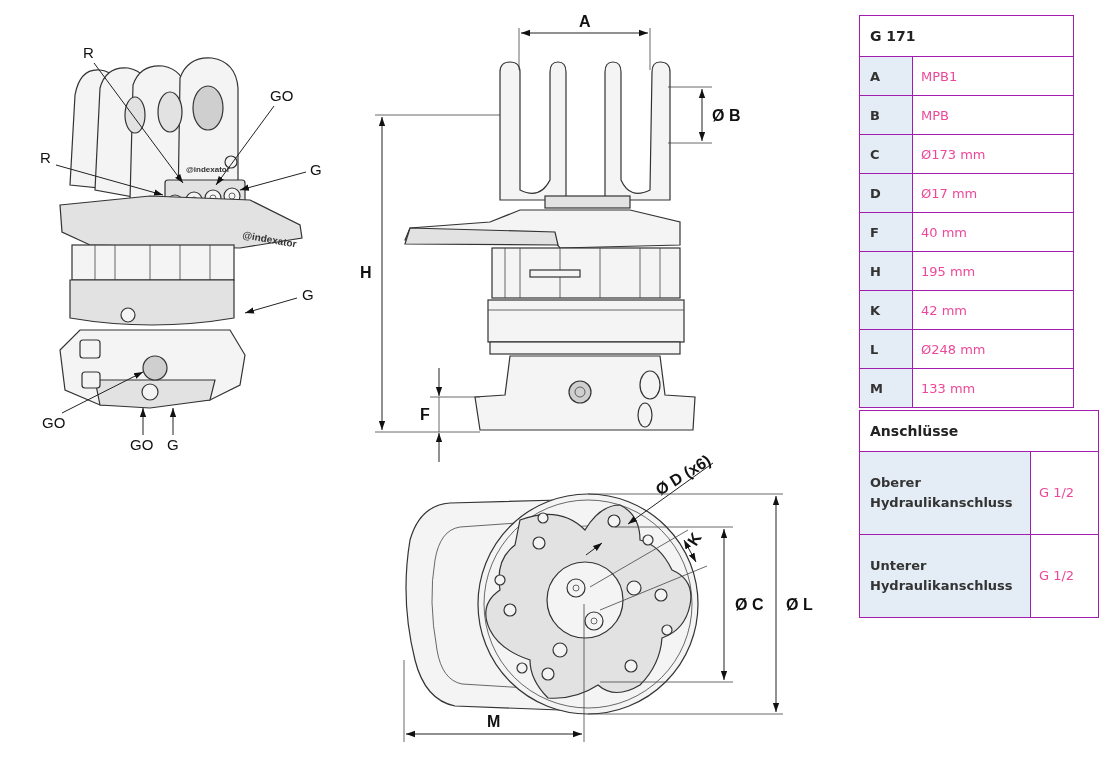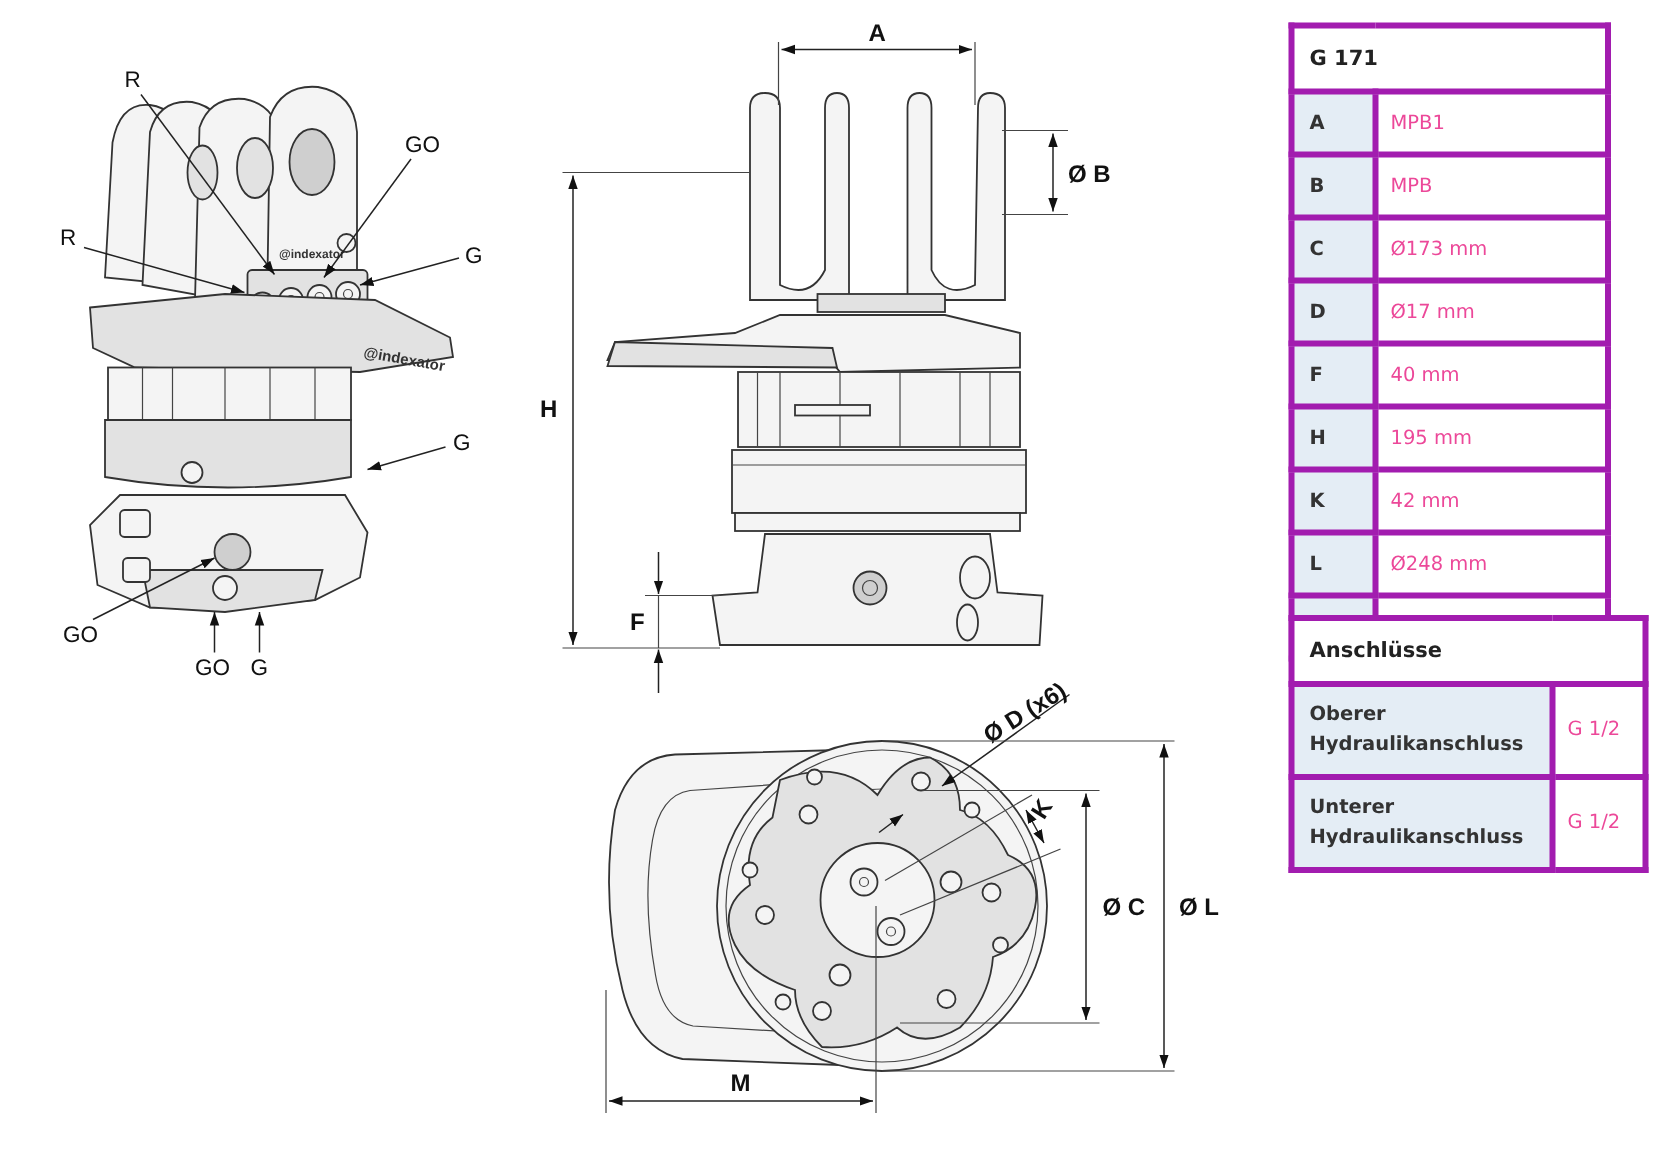--- a/index.html
+++ b/index.html
@@ -10,30 +10,30 @@
   .dim { font-family: "Liberation Sans", sans-serif; font-weight: bold; font-size: 16px; fill: #111; }
   .ln { stroke: #222; stroke-width: 1; fill: none; }
   .thin { stroke: #444; stroke-width: 0.8; fill: none; }
   .part { stroke: #333; stroke-width: 1.2; fill: #f4f4f4; }
   .part2 { stroke: #333; stroke-width: 1.2; fill: #e2e2e2; }
   .part3 { stroke: #333; stroke-width: 1.2; fill: #cfcfcf; }
   .dash { stroke: #555; stroke-width: 0.8; fill: none; stroke-dasharray: 8 4; }
 
   table.spec { position: absolute; border-collapse: collapse; background: #fff;
                font-size: 13px; color: #333; }
-  table.spec td, table.spec th { border: 4px solid #a21caf; }
+  table.spec td, table.spec th { border: 1px solid #a21caf; }
   .t1 { left: 859px; top: 15px; width: 215px; }
   .t2 { left: 859px; top: 410px; width: 240px; }
   .thead { height: 40px; text-align: left; padding: 0 10px; font-weight: bold;
            font-size: 14px; color: #222; background: #fff; }
   .t1 td { height: 36px; }
   .keycell { width: 41px; background: #e4edf5; font-weight: bold; color: #333;
              padding-left: 10px; font-size: 13px; }
   .valcell { padding-left: 8px; color: #ec4899; }
-  .t2 .keycell2 { background: #e4edf5; font-weight: bold; color: #333; padding: 9px 10px;
+  .t2 .keycell2 { background: #e4edf5; font-weight: bold; color: #333; padding: 21px 10px;
                   line-height: 20px; font-size: 13px; width: 150px; margin-top: 36px; }
   .t2 .valcell2 { padding: 8px 8px; line-height: 20px; color: #ec4899; }
 </style>
 </head>
 <body>
 
 <svg class="drawing" viewBox="0 0 850 768" xmlns="http://www.w3.org/2000/svg">
   <defs>
     <marker id="arr" viewBox="0 0 10 10" refX="10" refY="5" markerWidth="9" markerHeight="9" orient="auto-start-reverse">
       <path d="M0,1.5 L10,5 L0,8.5 z" fill="#111"></path>

